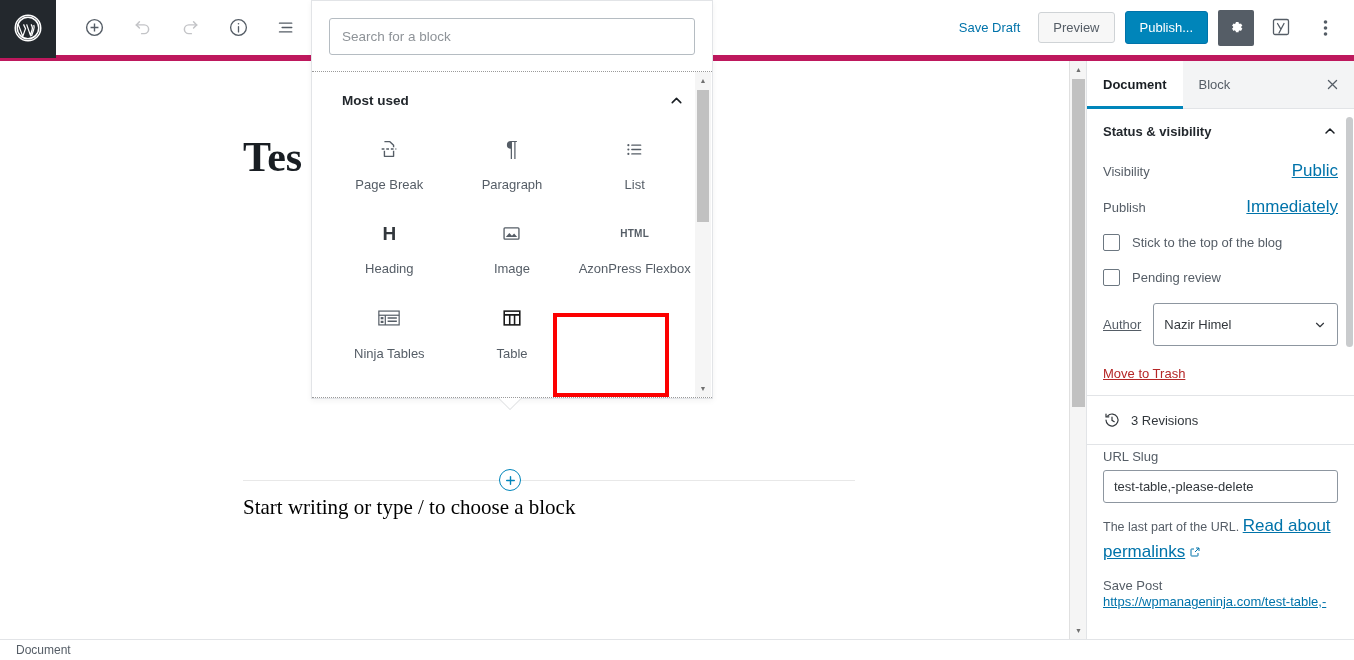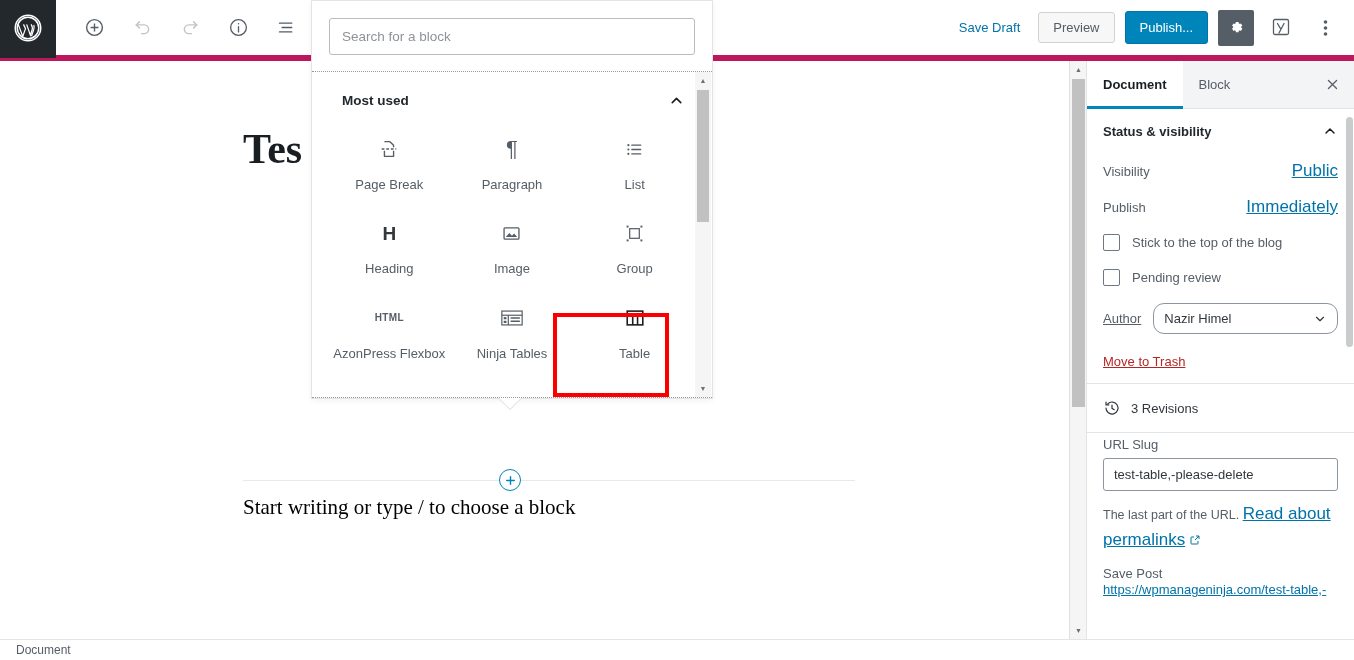--- a/index.html
+++ b/index.html
@@ -57,21 +57,21 @@
     display: flex; align-items: center; justify-content: center;
     cursor: pointer; color: #555d66;
   }
 
   
   .canvas {
     position: absolute; top: 61px; left: 0; width: 1069px; height: 578px;
     background: #fff; overflow: hidden;
   }
   .post-title {
-    position: absolute; left: 243px; top: 64px;
+    position: absolute; left: 243px; top: 72px;
     font-family: "Liberation Serif", serif; font-size: 42px;
     font-weight: 700; color: #191e23; white-space: nowrap;
   }
   .inserter-dot {
     position: absolute; left: 499px; top: 408px;
     width: 22px; height: 22px; border-radius: 50%;
     border: 1.5px solid #0085ba; background: #fff;
     display: flex; align-items: center; justify-content: center;
     color: #0085ba; cursor: pointer;
   }
@@ -216,21 +216,21 @@
   }
   .checkbox {
     width: 17px; height: 17px; border: 1.5px solid #6c7781; border-radius: 2px;
     background: #fff; flex: 0 0 17px;
   }
   .author-row {
     display: flex; align-items: center; gap: 12px; padding: 8px 0 10px 0;
   }
   .author-label { font-size: 13px; color: #555d66; text-decoration: underline; }
   .author-select {
-    flex: 1; height: 31px; border: 1px solid #8d96a0; border-radius: 11px;
+    flex: 1; height: 43px; border: 1px solid #8d96a0; border-radius: 3px;
     background: #fff; font-size: 13px; color: #32373c; padding: 0 10px;
     display: flex; align-items: center; justify-content: space-between;
     cursor: pointer;
   }
   .trash-link {
     display: inline-block; color: #b52727; text-decoration: underline;
     font-size: 13px; padding: 10px 0 14px 0; cursor: pointer;
   }
   .revisions-row {
     display: flex; align-items: center; gap: 10px; height: 48px;
@@ -424,32 +424,20 @@
         <div class="block-item">
           <span class="block-icon">
             <svg width="21" height="21" viewBox="0 0 24 24" fill="none" stroke="currentColor" stroke-width="1.5">
               <rect x="3.5" y="5.5" width="17" height="13" rx="1"></rect>
               <path d="M5.5 16l4-4.5 3 3 2.5-2.5 3.5 4z" fill="currentColor" stroke="none"></path>
             </svg>
           </span>
           <span class="block-label">Image</span>
         </div>
 
-        <div class="block-item">
-          <span class="block-icon">
-            <svg width="21" height="21" viewBox="0 0 24 24" fill="none" stroke="currentColor" stroke-width="1.4">
-              <rect x="6.5" y="6.5" width="11" height="11"></rect>
-              <rect x="3" y="3" width="2.2" height="2.2" fill="currentColor" stroke="none"></rect>
-              <rect x="18.8" y="3" width="2.2" height="2.2" fill="currentColor" stroke="none"></rect>
-              <rect x="3" y="18.8" width="2.2" height="2.2" fill="currentColor" stroke="none"></rect>
-              <rect x="18.8" y="18.8" width="2.2" height="2.2" fill="currentColor" stroke="none"></rect>
-            </svg>
-          </span>
-          <span class="block-label">Group</span>
-        </div>
 
         <div class="block-item">
           <span class="block-icon">
               <span class="html-glyph">HTML</span>
             </span>
           <span class="block-label">AzonPress Flexbox</span>
         </div>
 
         <div class="block-item">
           <span class="block-icon">

